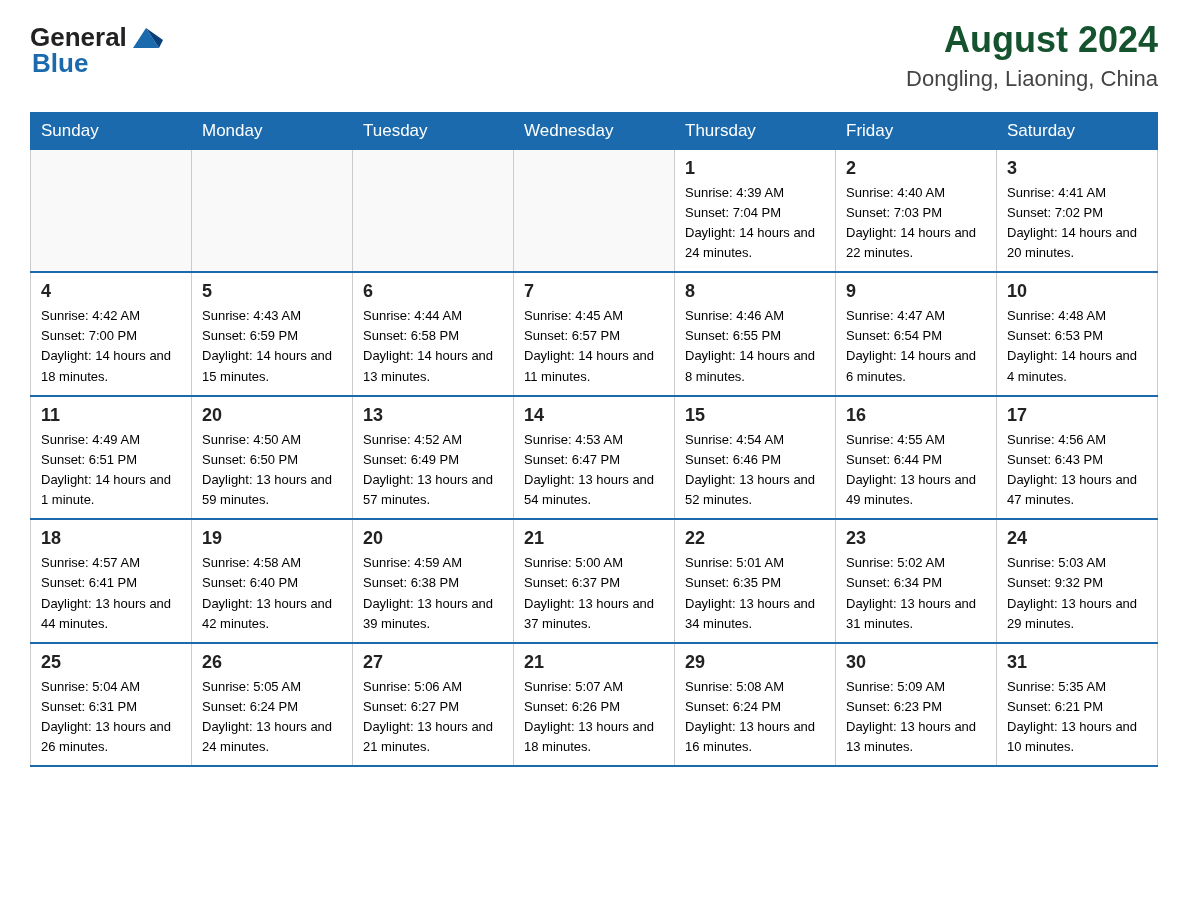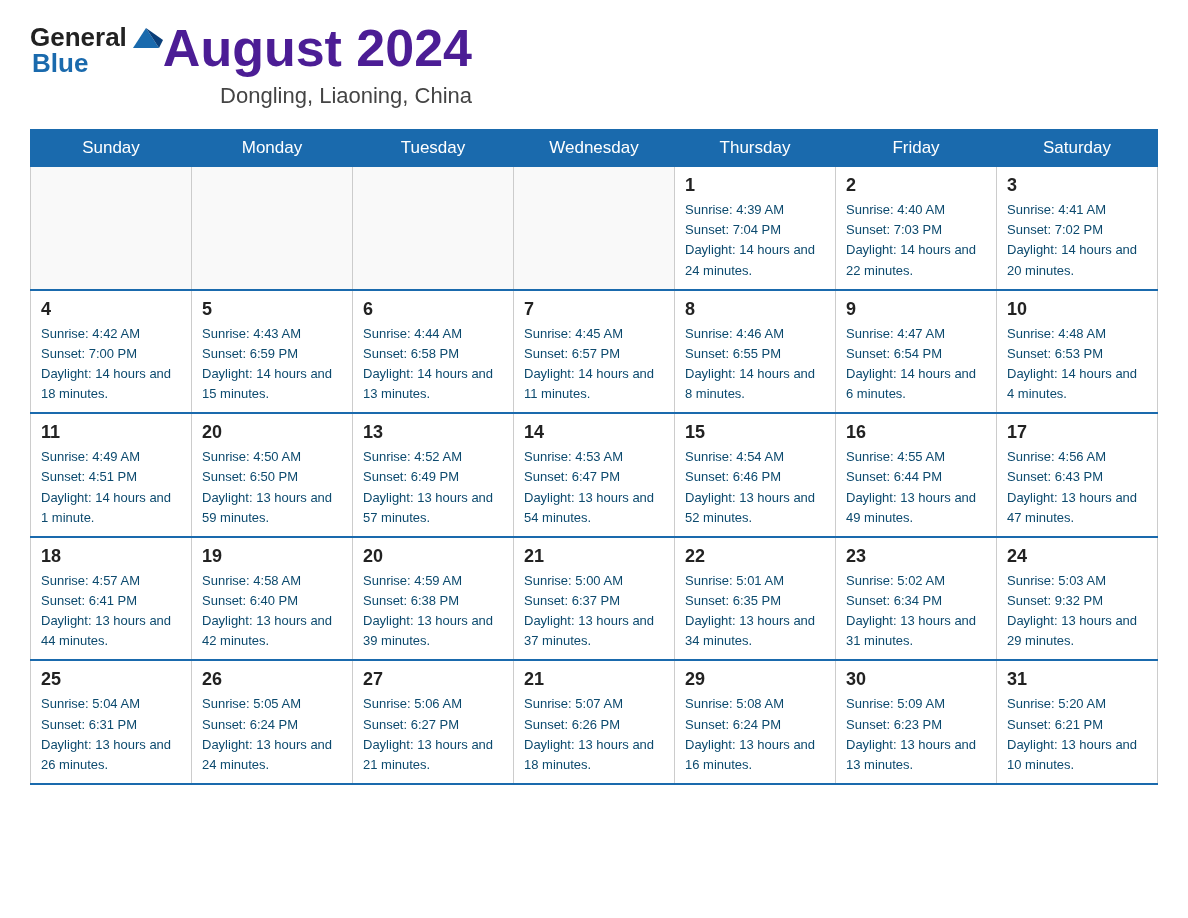--- a/index.html
+++ b/index.html
@@ -5,20 +5,21 @@
     * { margin: 0; padding: 0; box-sizing: border-box; }
     body {
       font-family: Arial, sans-serif;
       background: #fff;
       width: 1188px;
       min-height: 918px;
       padding: 20px 30px;
     }
     .header {
       display: flex;
+      justify-content: space-between;
       align-items: flex-start;
       margin-bottom: 20px;
     }
     .logo {
       display: flex;
       align-items: center;
       gap: 4px;
     }
     .logo-text-general {
       font-size: 26px;
@@ -27,23 +28,23 @@
     }
     .logo-text-blue {
       font-size: 26px;
       font-weight: bold;
       color: #1a6aad;
     }
     .title-block {
       text-align: right;
     }
     .month-title {
-      font-size: 52px;
+      font-size: 36px;
       font-weight: bold;
-      color: #4c1d95;
+      color: #14532d;
       line-height: 1.1;
     }
     .location-title {
       font-size: 22px;
       color: #444;
       margin-top: 6px;
     }
     table {
       width: 100%;
       border-collapse: collapse;
@@ -51,21 +52,21 @@
     }
     thead tr {
       background-color: #1a6aad;
     }
     thead th {
       color: #fff;
       font-size: 17px;
       font-weight: normal;
       padding: 8px 10px;
       border: 1px solid #1a6aad;
-      text-align: center;
+      text-align: left;
     }
     tbody tr {
       border-bottom: 2px solid #1a6aad;
     }
     tbody td {
       vertical-align: top;
       padding: 8px 10px;
       font-size: 13.5px;
       color: #222;
       border-left: 1px solid #ccc;
@@ -76,21 +77,21 @@
       border-left: 1px solid #ccc;
     }
     .day-number {
       font-size: 18px;
       font-weight: bold;
       margin-bottom: 4px;
       display: block;
     }
     .day-info {
       font-size: 13px;
-      color: #0c4a6e;
+      color: #000000;
       line-height: 1.55;
     }
     .empty-cell {
       background: #f9f9f9;
     }
   </style>
 </head>
 <body>
 
 <div class="header">
@@ -190,21 +191,21 @@
           <span class="day-number">10</span>
           <div class="day-info">Sunrise: 4:48 AM
 Sunset: 6:53 PM
 Daylight: 14 hours and 4 minutes.</div>
         </td>
       </tr>
       <tr>
         <td>
           <span class="day-number">11</span>
           <div class="day-info">Sunrise: 4:49 AM
-Sunset: 4:51 PM
+Sunset: 6:51 PM
 Daylight: 14 hours and 1 minute.</div>
         </td>
         <td>
           <span class="day-number">20</span>
           <div class="day-info">Sunrise: 4:50 AM
 Sunset: 6:50 PM
 Daylight: 13 hours and 59 minutes.</div>
         </td>
         <td>
           <span class="day-number">13</span>
@@ -313,19 +314,19 @@
 Daylight: 13 hours and 16 minutes.</div>
         </td>
         <td>
           <span class="day-number">30</span>
           <div class="day-info">Sunrise: 5:09 AM
 Sunset: 6:23 PM
 Daylight: 13 hours and 13 minutes.</div>
         </td>
         <td>
           <span class="day-number">31</span>
-          <div class="day-info">Sunrise: 5:20 AM
+          <div class="day-info">Sunrise: 5:35 AM
 Sunset: 6:21 PM
 Daylight: 13 hours and 10 minutes.</div>
         </td>
       </tr>
     </tbody>
 </table>
 
 </body></html>

